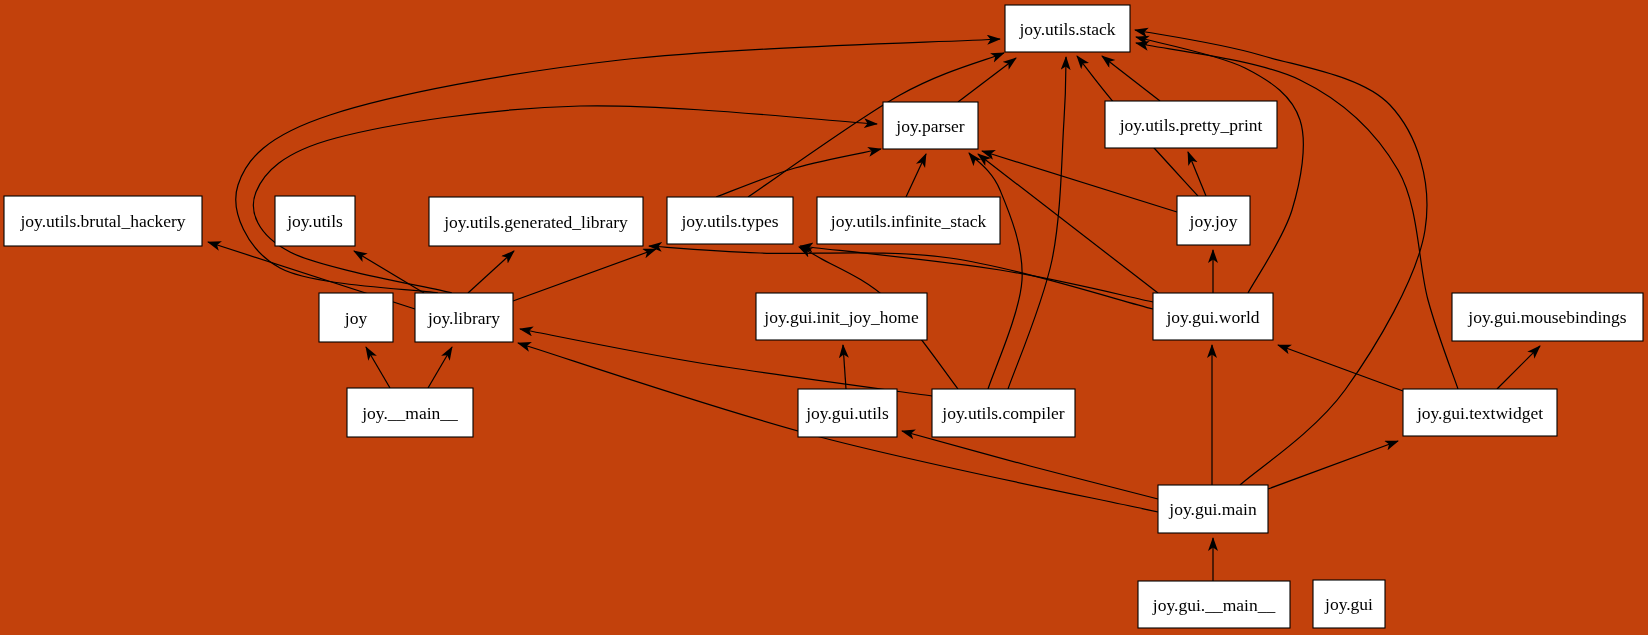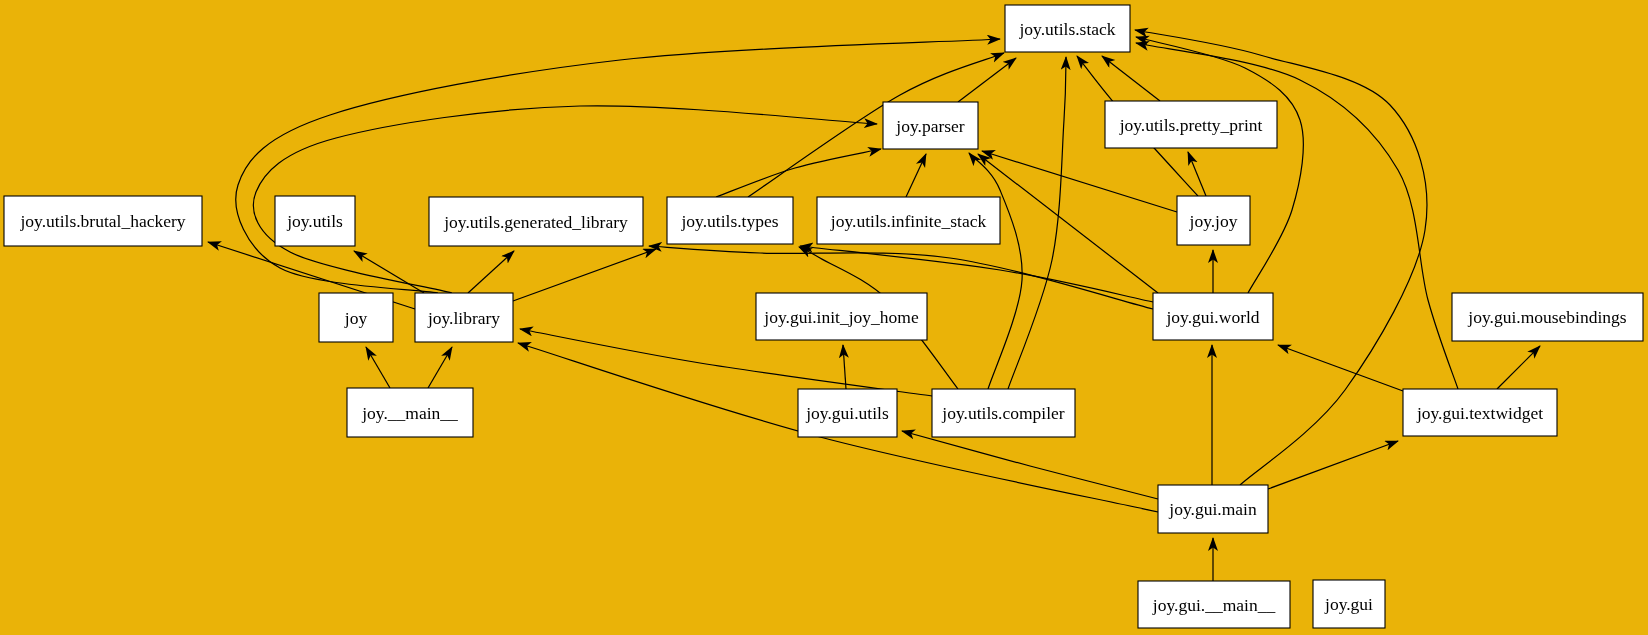--- a/index.html
+++ b/index.html
@@ -5,21 +5,21 @@
   html, body {
     margin: 0;
     padding: 0;
     background: #ffffff;
     font-family: "Liberation Serif", "DejaVu Serif", serif;
   }
   .graph-wrap {
     position: relative;
     width: 1648px;
     height: 635px;
-    background: #eab308;
+    background: #c2410c;
     overflow: hidden;
   }
   svg { display: block; }
   .node-rect {
     fill: #ffffff;
     stroke: #000000;
     stroke-width: 1.1;
   }
   .node-label {
     fill: #000000;

